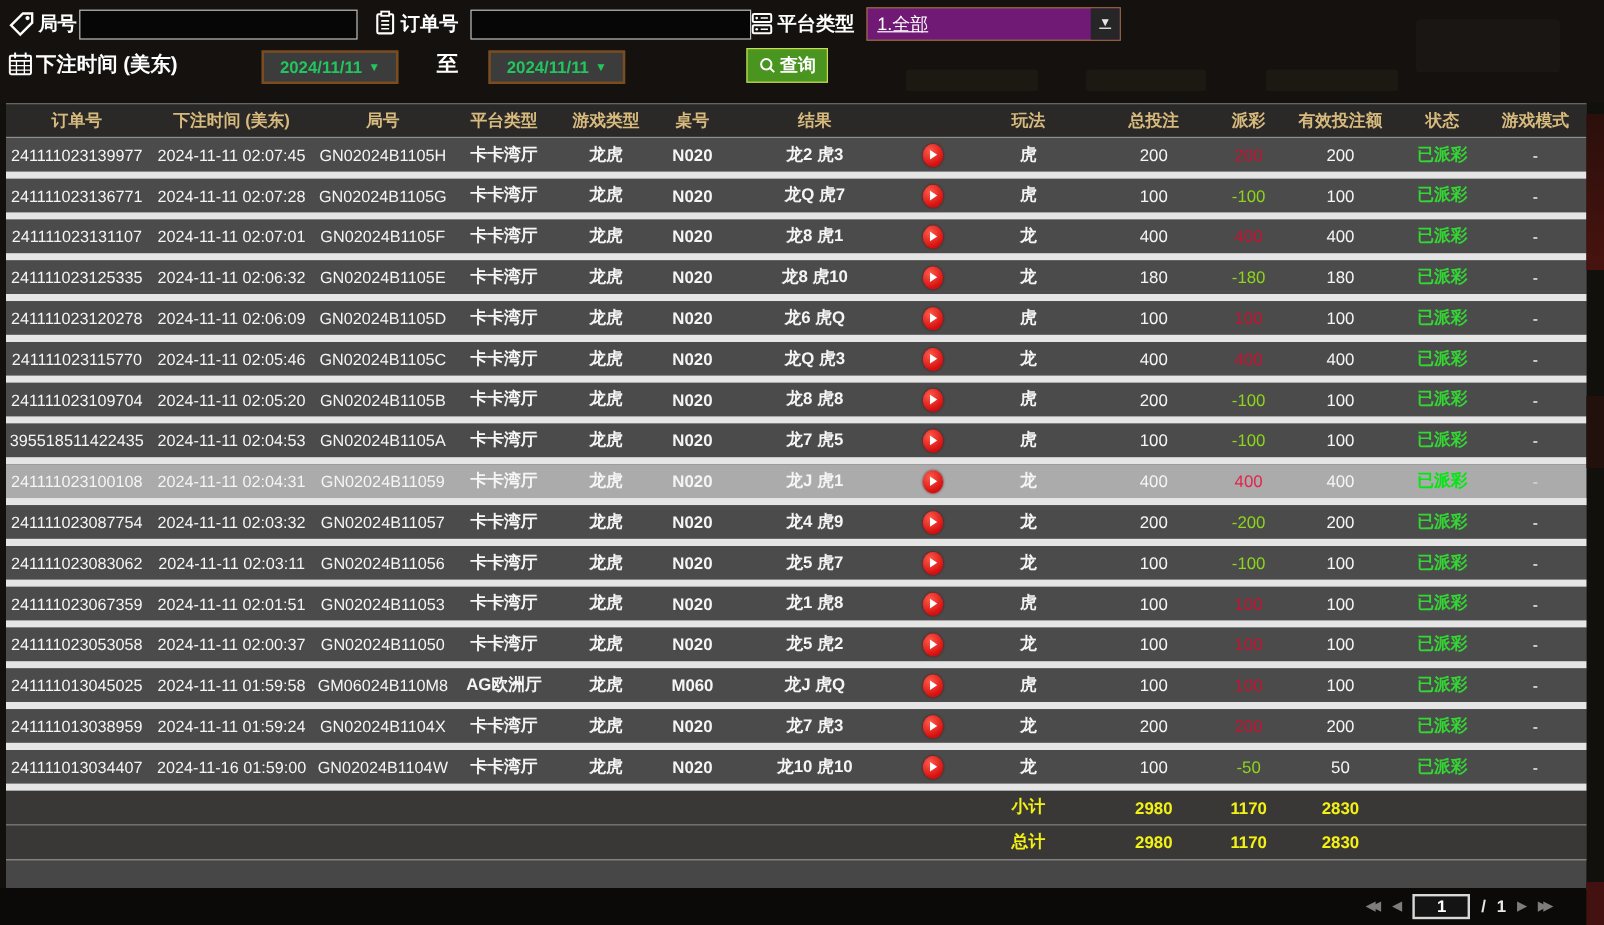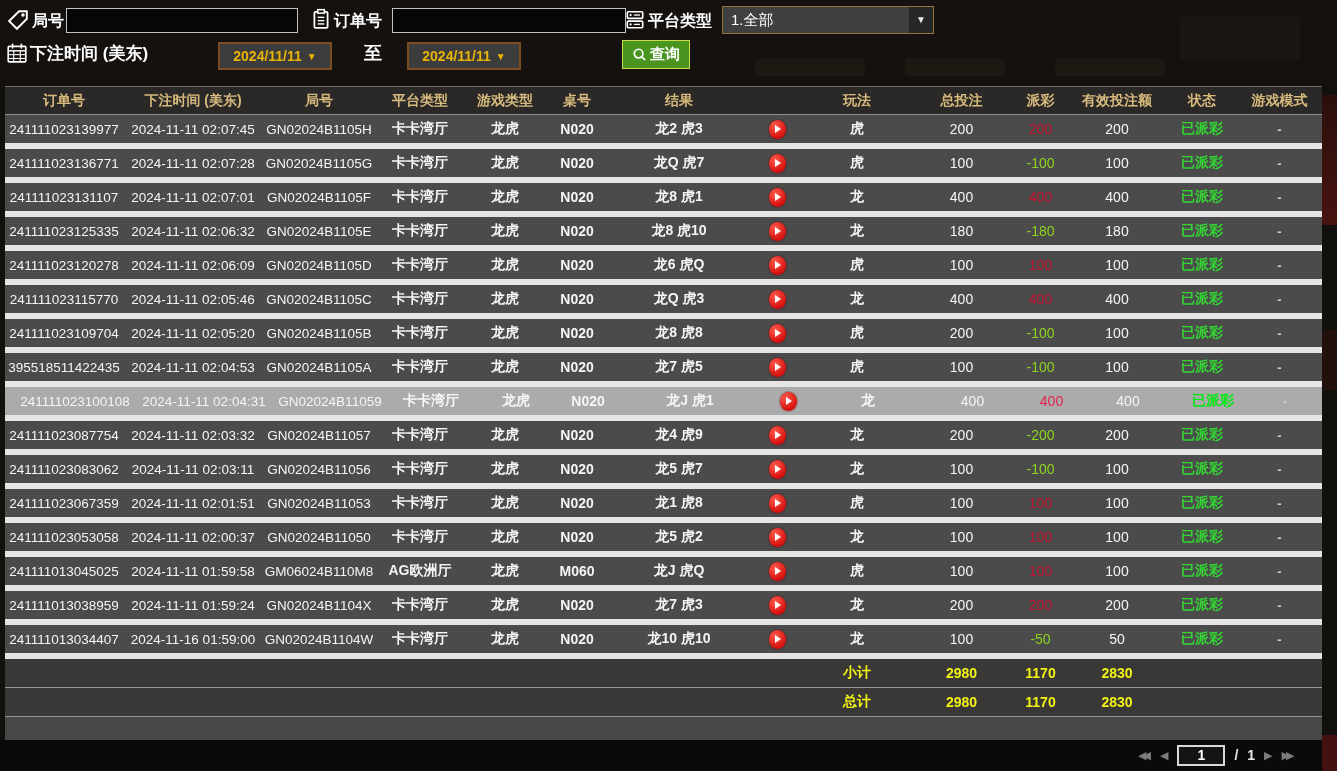--- a/index.html
+++ b/index.html
@@ -13,30 +13,30 @@
   .topbar{position:absolute;left:0;top:0;width:1337px;height:86px;background:#14110e;}
   .wm{position:absolute;background:rgba(200,170,100,0.05);border-radius:3px;}
   .lbl{position:absolute;color:#ffffff;font-weight:bold;font-size:16px;line-height:24px;white-space:nowrap;}
   .ico{position:absolute;width:22px;height:22px;}
   .tinput{
     position:absolute;height:23px;background:#060606;border:1px solid #c2c2c2;
     color:#eee;font-size:14px;padding:0 6px;outline:none;
   }
   .dropdown{
     position:absolute;left:722px;top:6px;width:210px;height:26px;
-    background:#404040;border:1px solid #96713a;display:flex;align-items:center;
-    color:#ffffff;font-size:15px;cursor:default;
+    background:#701a75;border:1px solid #96713a;display:flex;align-items:center;
+    color:#ffffff;font-size:15px;cursor:default;text-decoration:underline;
   }
   .dropdown .dd-text{flex:1;padding-left:8px;}
   .dropdown .dd-caret{width:24px;text-align:center;color:#e8e8e8;font-size:10px;background:#262626;line-height:26px;height:26px;}
   .dateselect{
     position:absolute;width:110px;height:24px;top:42px;
     background:#3c3c3c;border:2px solid #7c4b1e;
     display:flex;align-items:center;justify-content:center;gap:5px;
-    color:#eab308;font-weight:bold;font-size:14px;
+    color:#22c55e;font-weight:bold;font-size:14px;
   }
   .dateselect .dd-caret{font-size:10px;}
   .querybtn{
     position:absolute;left:622px;top:40px;width:66px;height:27px;
     background:#4a9420;border:1px solid #cbdc51;
     display:flex;align-items:center;justify-content:center;gap:3px;
     color:#ffffff;font-weight:bold;font-size:15px;cursor:pointer;
   }
   
   .table-wrap{
@@ -45,21 +45,21 @@
   }
   .grid{
     display:grid;
     grid-template-columns:118px 140px 112px 90px 80px 64px 140px 56px 104px 105px 53px 100px 70px 1fr;
     align-items:center;
   }
   .cell{text-align:center;white-space:nowrap;overflow:visible;}
   .header-row{height:27px;background:#2b2927;border-bottom:1px solid #8e8e8e;}
   .header-row .cell{color:#d7ba7d;font-weight:bold;font-size:14px;}
   .data-row{height:28px;background:#4b4b4b;border-bottom:6px solid #e5e5e5;color:#f2f2f2;}
-  .data-row.selected{background:#ababab;padding-left:11px;}
+  .data-row.selected{background:#ababab;}
   .c-order,.c-time,.c-round{font-size:13.5px;font-weight:400;color:#f5f5f5;}
   .c-cn{font-size:14px;font-weight:bold;color:#f5f5f5;}
   .c-result{font-size:14px;font-weight:bold;color:#f5f5f5;}
   .c-num{font-size:14px;font-weight:normal;color:#f5f5f5;}
   .c-status{font-size:14px;font-weight:bold;color:#33d633;}
   .selected .c-status{color:#00e80f;}
   .c-mode{font-size:13px;font-weight:bold;color:#cfcfcf;}
   .win{color:#c51230;}
   .selected .win{color:#e3244b;}
   .loss{color:#8dd41c;}

